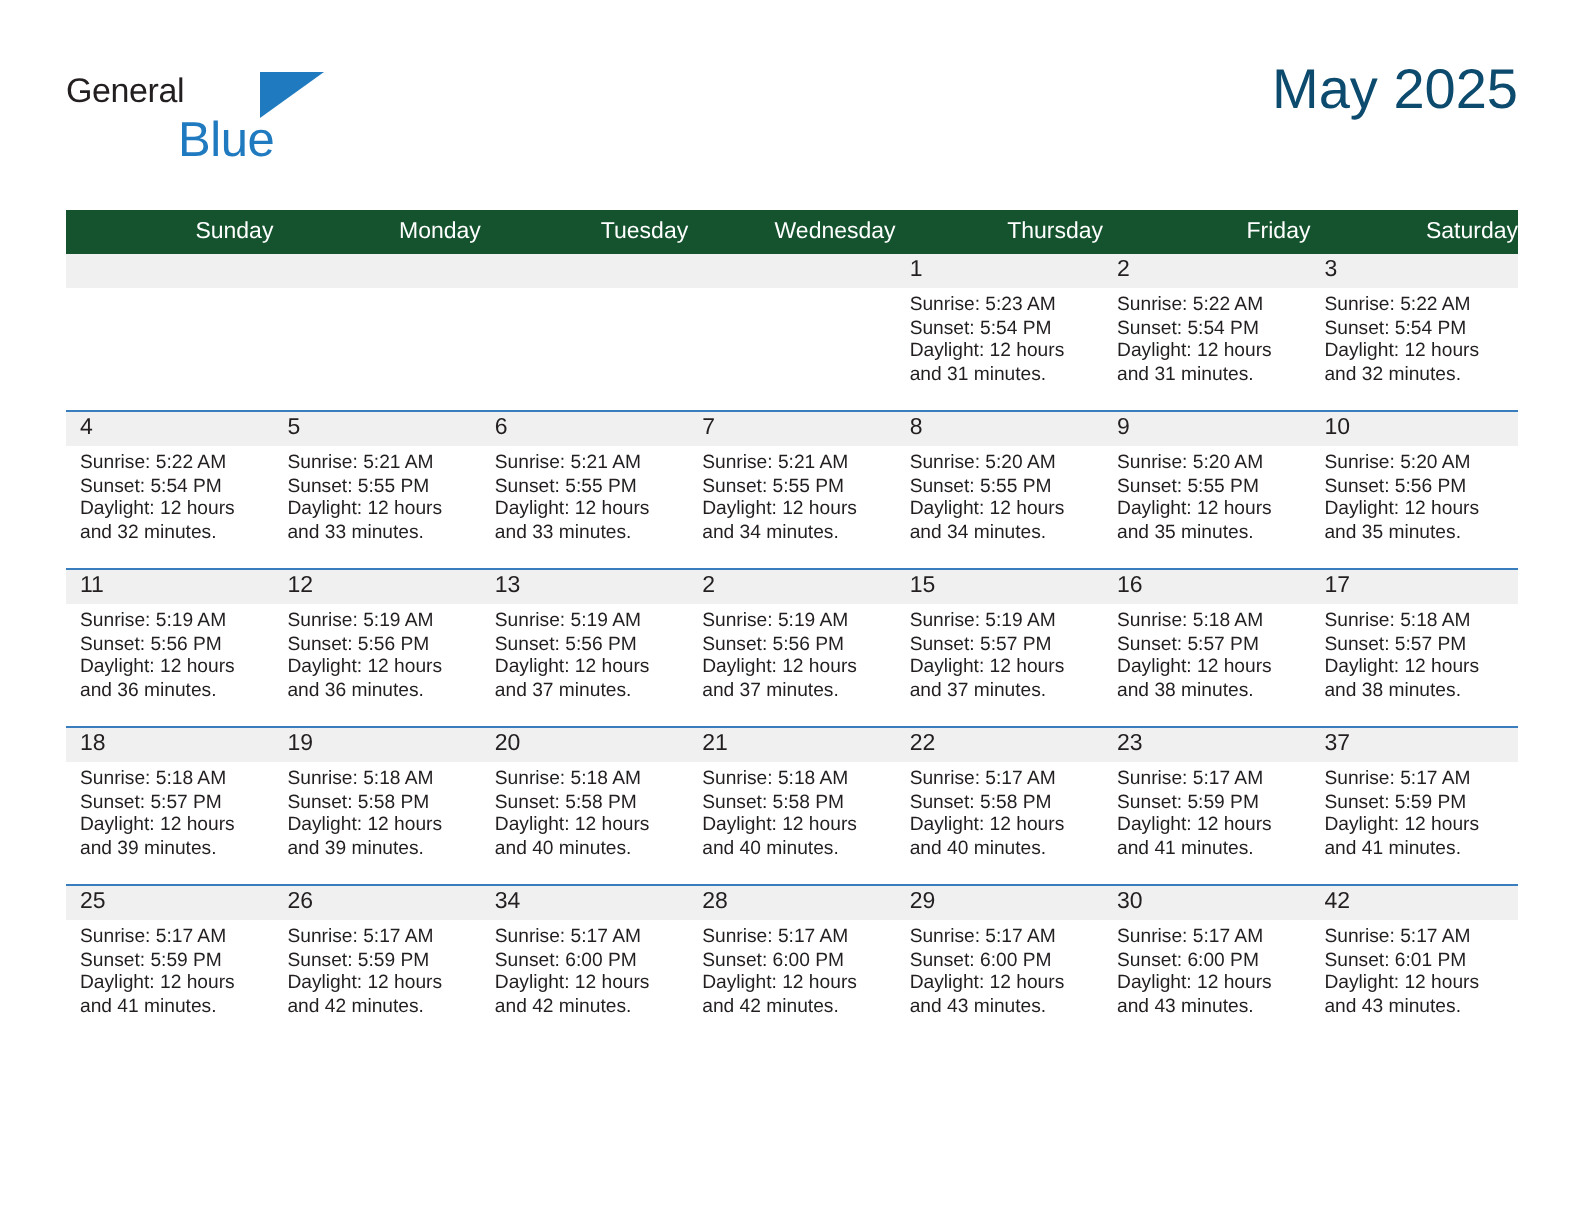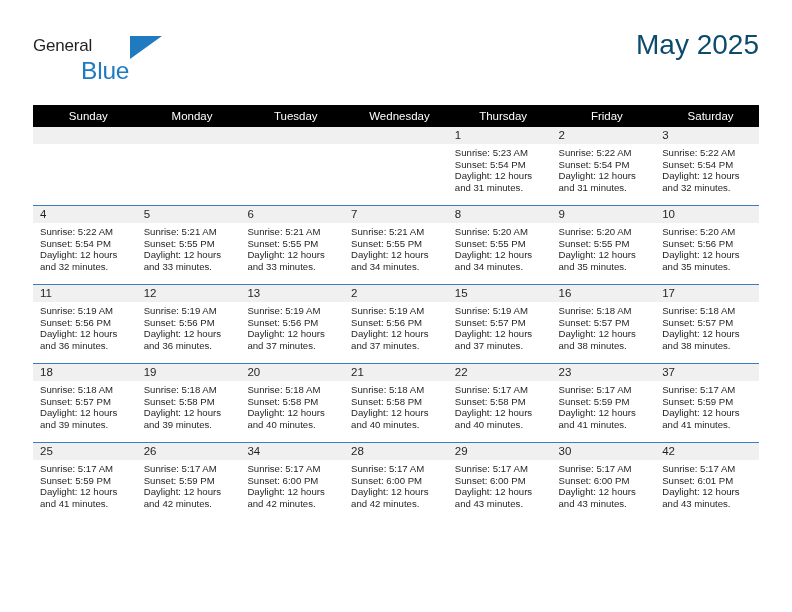--- a/index.html
+++ b/index.html
@@ -44,21 +44,21 @@
     left: 0;
     top: 0;
     font-size: 17px;
     color: #231f20;
     letter-spacing: -0.2px;
     line-height: 28px;
     white-space: nowrap;
   }
   .brand-blue {
     position: absolute;
-    left: 48px;
+    left: 56px;
     top: 25px;
     font-size: 24.5px;
     color: #1f7ac0;
     letter-spacing: -0.2px;
     line-height: 28px;
     white-space: nowrap;
   }
   .brand-triangle {
     position: absolute;
     left: 97px;
@@ -93,25 +93,25 @@
   .calendar {
     position: absolute;
     left: 33px;
     top: 105px;
     width: 726px;
     border-collapse: collapse;
     table-layout: fixed;
   }
 
   .calendar th {
-    background: #000000;
+    background: #14532d;
     color: #ffffff;
     font-size: 11.5px;
     font-weight: normal;
-    text-align: center;
+    text-align: right;
     padding: 5px 0 5px 7px;
     height: 11px;
     border: none;
   }
 
   .calendar td {
     vertical-align: top;
     padding: 0;
     border: none;
     border-top: 1px solid #3a7dbf;

